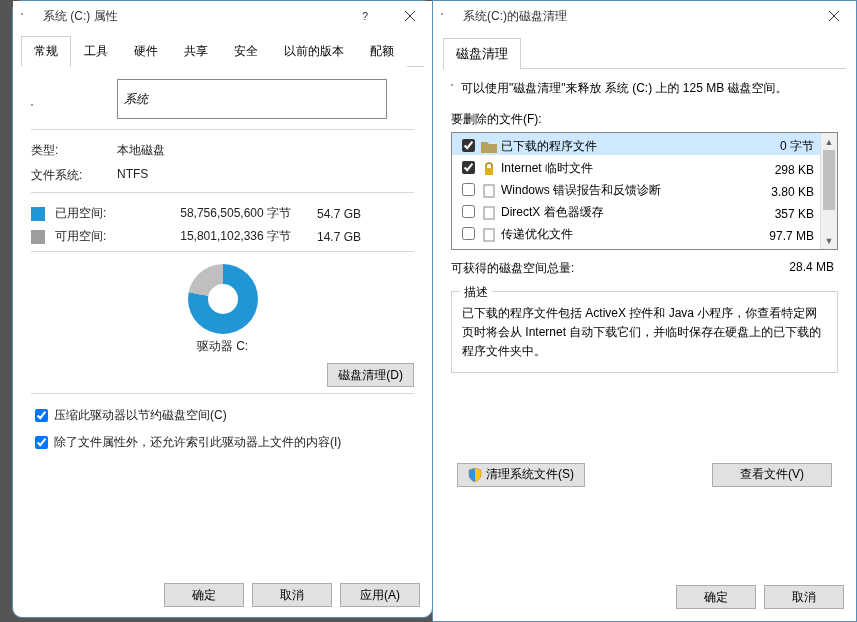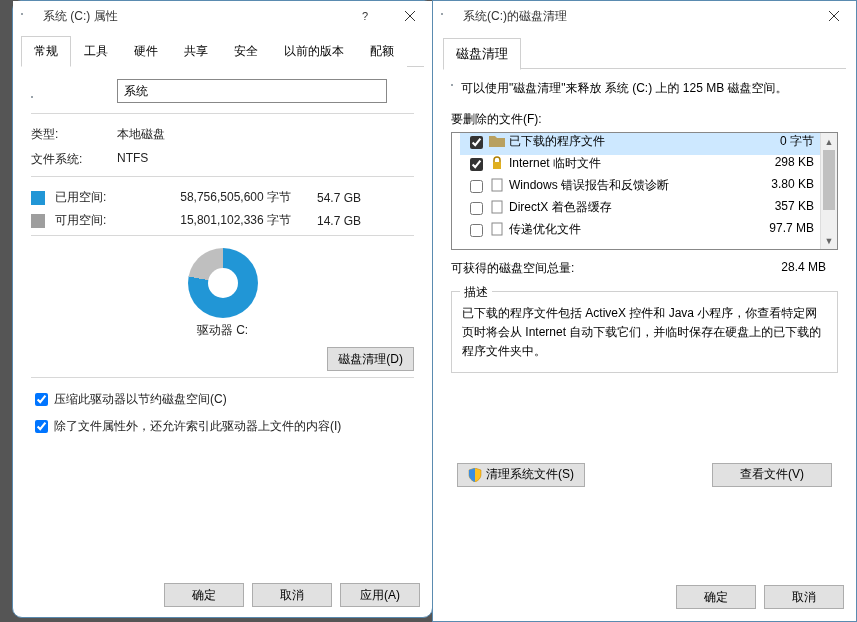--- a/index.html
+++ b/index.html
@@ -13,21 +13,21 @@
   .titlebar .ctl svg { width:10px; height:10px; }
 
   
   #propsWin { left:12px; top:0; width:421px; height:618px;border-radius:10px; }
   .tabs { display:flex; border-bottom:1px solid #d0d0d0; margin:4px 8px 0 8px; font-size:12px; }
   .tab { padding:6px 12px; border:1px solid transparent; border-bottom:none; position:relative; top:1px; background:#fff;}
   .tab.active { border:1px solid #d0d0d0; border-bottom:1px solid #fff; }
 
   .props-body { padding:12px 18px 0 18px; font-size:12px; color:#222; flex:1; }
   .row { display:flex; align-items:center; margin-bottom:10px; }
-  .name-input { width:270px; height:24px; border:1px solid #888; padding:2px 6px; font-size:12px;}
+  .name-input { width:270px; height:40px; border:1px solid #888; padding:2px 6px; font-size:12px;font-style:italic;}
   .hr { border:none; border-top:1px solid #d8d8d8; margin:6px 0 12px 0; }
 
   .kv { display:flex; margin-bottom:8px; }
   .kv .k { width:86px; }
   .space-row { display:flex; align-items:center; margin-bottom:6px; }
   .sw { width:14px; height:14px; margin-right:10px; }
   .sw.used { background:#2196d6; }
   .sw.free { background:#9e9e9e; }
   .space-row .lbl { width:86px; }
   .space-row .bytes { width:150px; text-align:right; }
@@ -49,31 +49,31 @@
   .tabs2 { display:flex; margin:6px 10px 0 10px; font-size:13px; position:relative;}
   .tabs2::after { content:""; position:absolute; left:0; right:0; bottom:0; height:1px; background:#d0d0d0; z-index:0;}
   .tabs2 .tab { position:relative; z-index:1; }
   .cleanup-body { padding:10px 18px; font-size:12px; flex:1; display:flex; flex-direction:column;}
   .intro { display:flex; align-items:flex-start; margin-bottom:14px;}
   .intro .txt { flex:1; margin-left:10px; line-height:1.5;}
 
   .list-label { margin-bottom:4px;}
   .file-list { border:1px solid #888; height:118px; overflow:hidden; position:relative; }
   .file-list .inner { position:absolute; inset:0 17px 0 0; overflow:hidden;}
-  .file-row { display:flex; align-items:flex-start; height:22px; padding:0 6px;margin-left:8px;}
+  .file-row { display:flex; align-items:flex-end; height:22px; padding:0 6px;}
   .file-row.sel { background:#cde8ff; }
   .file-row input { margin-right:6px; width:13px; height:13px; accent-color:#333; }
   .file-row .icon { width:16px; height:16px; margin-right:4px; flex-shrink:0; display:flex; align-items:center; justify-content:center;}
   .file-row .nm { flex:1; overflow:hidden; text-overflow:ellipsis; white-space:nowrap;}
   .file-row .sz { width:70px; text-align:right; }
   .scrollbar { position:absolute; right:0; top:0; bottom:0; width:17px; background:#f0f0f0; border-left:1px solid #ddd;}
   .scrollbar .arr { height:17px; display:flex; align-items:center; justify-content:center; color:#666; font-size:9px;}
   .scrollbar .thumb { position:absolute; top:17px; left:2px; right:2px; height:60px; background:#c0c0c0;}
 
-  .total { display:flex; margin:10px 12px 8px 0;justify-content:flex-end;}
+  .total { display:flex; margin:10px 4px 8px 0;justify-content:flex-end;}
   .total .k { flex:1;}
   .groupbox { border:1px solid #d0d0d0; padding:12px 10px 10px 10px; position:relative; margin-top:6px;}
   .groupbox .legend { position:absolute; top:-8px; left:8px; background:#fff; padding:0 4px; font-size:12px;}
   .groupbox .desc { line-height:1.6; }
 
   .cleanup-actions { display:flex; justify-content:space-between; margin-top:90px; gap:30px; padding:0 6px;}
   .cleanup-actions .btn { min-width:120px; display:flex; align-items:center; justify-content:center; gap:4px;}
 
   .footer2 { display:flex; justify-content:flex-end; gap:8px; padding:12px; }
 

